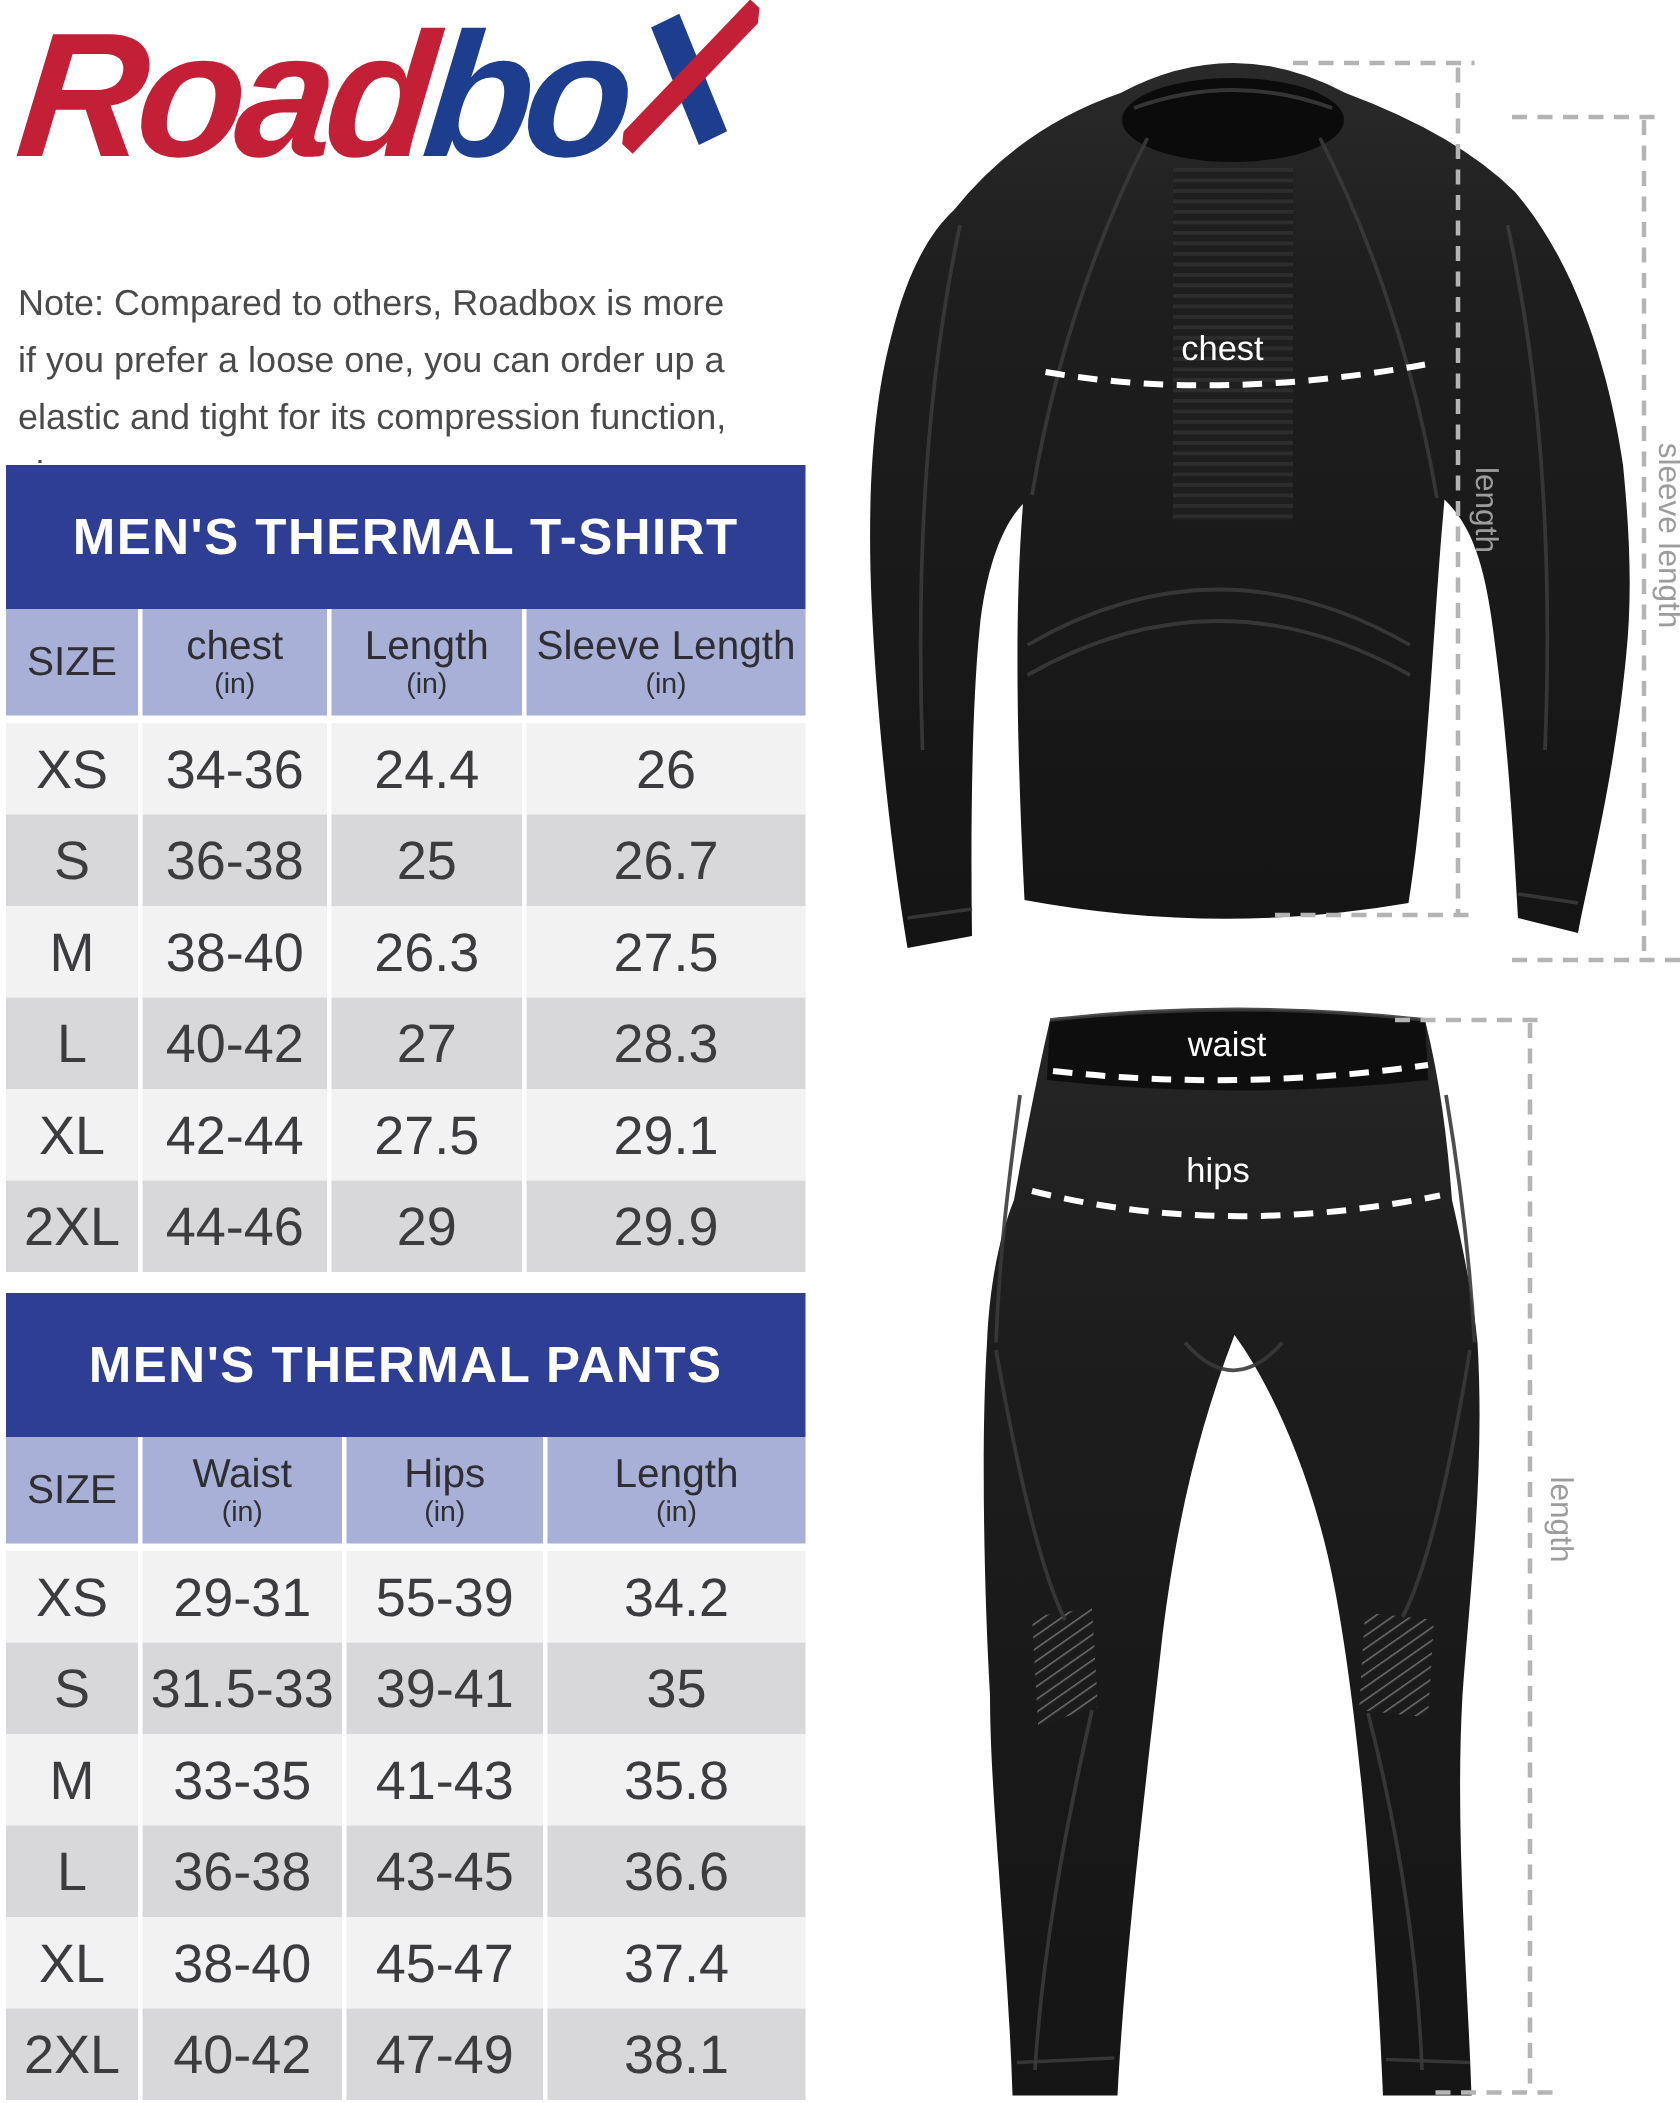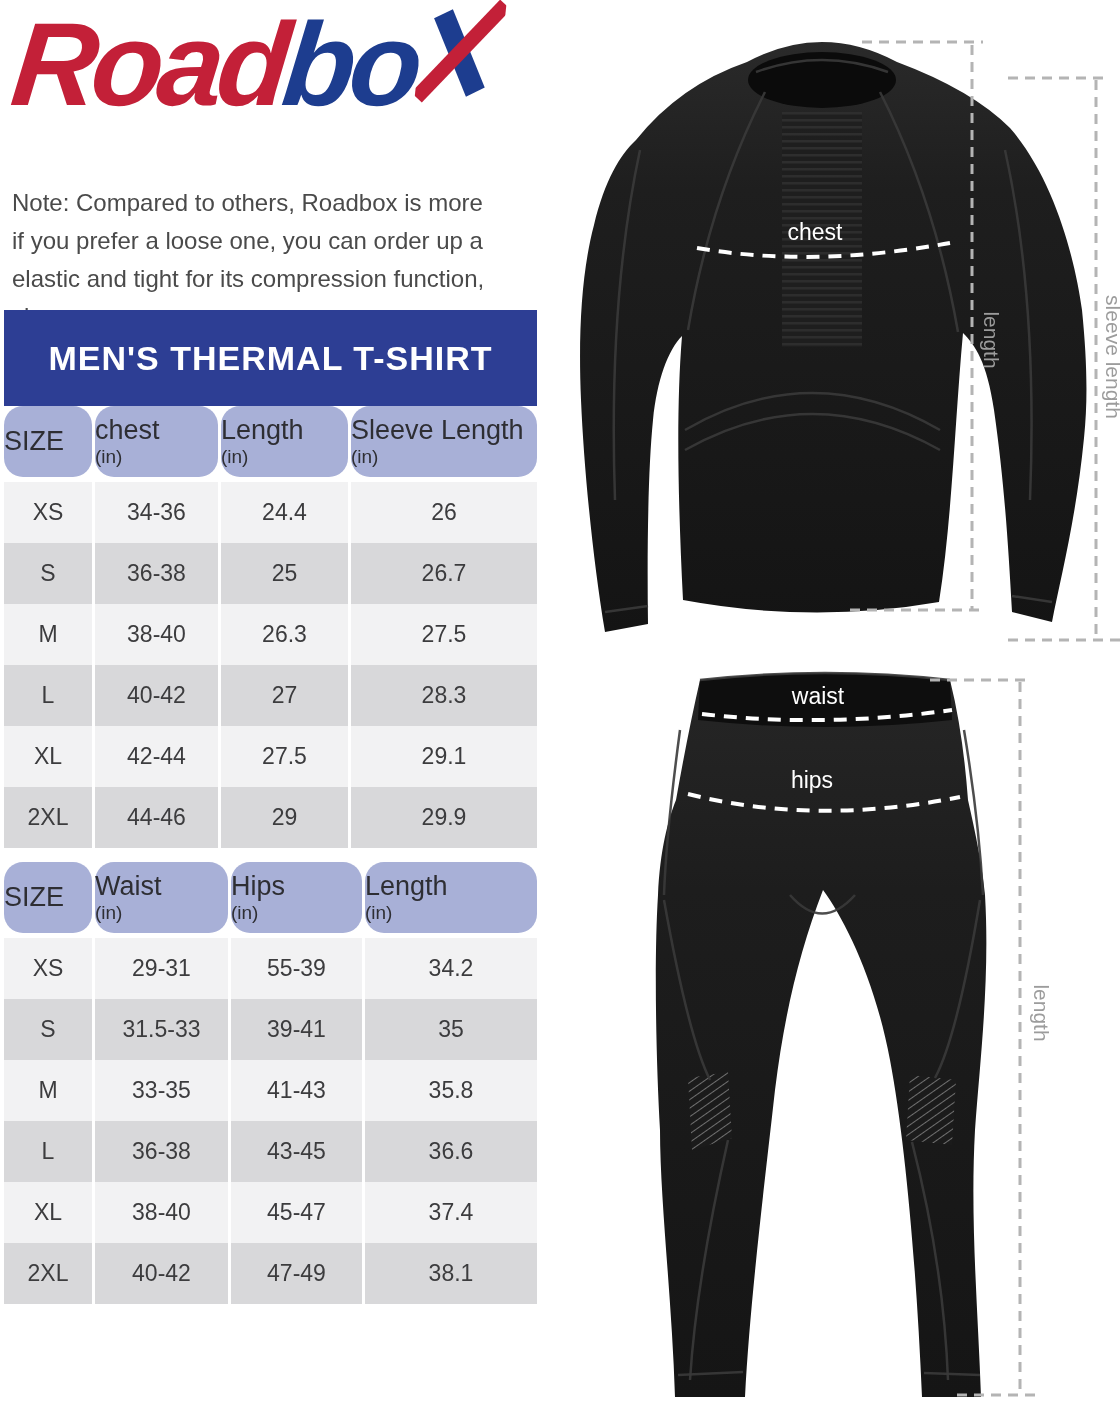--- a/index.html
+++ b/index.html
@@ -33,32 +33,31 @@
     font-size:34px; font-weight:bold; letter-spacing:1px;
   }
   .thead {
     display:grid; column-gap:3px; background:#fff;
     height:71px; margin-bottom:5px;
   }
   #table-tshirt .thead, #table-tshirt .trow { grid-template-columns:88px 123px 127px 186px; }
   #table-pants  .thead, #table-pants  .trow { grid-template-columns:88px 133px 131px 172px; }
   .hcell {
     background:#a8b0d7; color:#2e2e33;
-    display:flex; flex-direction:column; justify-content:center;
+    display:flex; flex-direction:column; align-items:center; justify-content:center;
     line-height:1.05;
-    border-radius:19px;
   }
   .hlabel { font-size:27px; }
   .hunit  { font-size:19px; margin-top:2px; }
   .trow { display:grid; column-gap:3px; background:#fff; height:61px; }
   .trow.light .tcell { background:#f2f2f3; }
   .trow.dark  .tcell { background:#d8d8da; }
   .tcell {
     display:flex; align-items:center; justify-content:center;
-    font-size:23px; color:#3c3c3e;
+    font-size:36px; color:#3c3c3e;
   }
   
   .shirt-svg { position:absolute; left:560px; top:0;   width:560px; height:660px; overflow:visible; }
   .pants-svg { position:absolute; left:560px; top:660px; width:560px; height:742px; overflow:visible; }
   .seam { stroke:#3a3a3a; stroke-width:2.5; fill:none; opacity:.9; }
   .dash-gray  { stroke:#b4b4b4; stroke-width:3; fill:none; stroke-dasharray:10 7; }
   .dash-white { stroke:#ffffff; stroke-width:4; fill:none; stroke-dasharray:13 9; }
   .lbl-white { fill:#ffffff; font-size:23px; font-family:"Liberation Sans",sans-serif; }
   .lbl-gray  { fill:#9c9c9c; font-size:21px; font-family:"Liberation Sans",sans-serif; }
 </style>
@@ -136,20 +135,21 @@
         <div class="trow dark">
           <div class="tcell">2XL</div>
           <div class="tcell">44-46</div>
           <div class="tcell">29</div>
           <div class="tcell">29.9</div>
         </div>
       </div>
   </section>
 
   <section class="size-table" id="table-pants">
+    <div class="tbanner">MEN'S THERMAL PANTS</div>
     <div class="thead">
         <div class="hcell">
           <div class="hlabel">SIZE</div>
         </div>
         <div class="hcell">
           <div class="hlabel">Waist</div>
           <div class="hunit">(in)</div>
         </div>
         <div class="hcell">
           <div class="hlabel">Hips</div>

